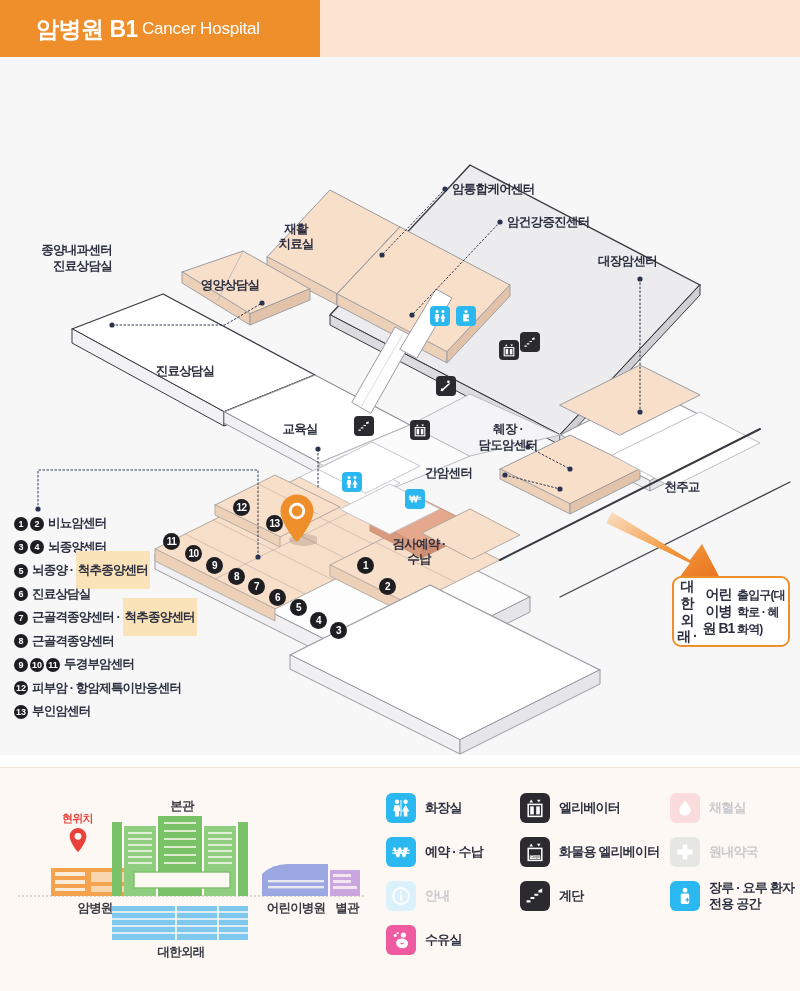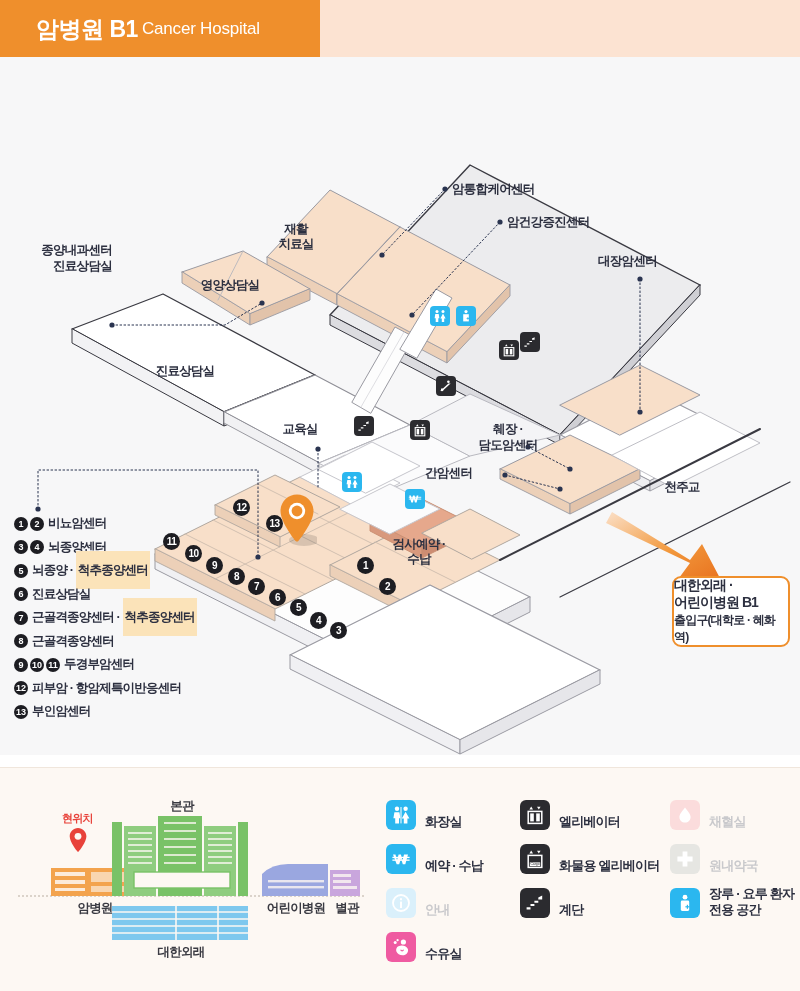--- a/index.html
+++ b/index.html
@@ -53,41 +53,41 @@
   .legend-nums { display: flex; gap: 2px; margin-right: 4px; }
   .legend-num { width: 14px; height: 14px; border-radius: 50%; background: #1d1d22;
     color: #fff; font-size: 9px; font-weight: bold; display: flex;
     align-items: center; justify-content: center; flex: 0 0 auto; }
   .legend-text { font-size: 12.5px; font-weight: bold; color: #2d3040; letter-spacing: -0.8px; }
   .legend-text .hl { background: #fbe3b9; padding: 12px 2px; }
 
   
   #exit-callout { position: absolute; left: 672px; top: 519px; width: 118px; height: 71px;
     background: #fff; border: 2px solid #ef8f2c; border-radius: 9px;
-    display: flex; flex-direction: column; align-items: flex-start; justify-content: center; }
+    display: flex; flex-direction: row; align-items: center; justify-content: center; }
   #exit-line1 { font-size: 14px; font-weight: bold; color: #2d3040; letter-spacing: -1px; line-height: 1.2; text-align: center; }
   #exit-line2 { font-size: 14px; font-weight: bold; color: #2d3040; letter-spacing: -1px; line-height: 1.2; text-align: center; }
   #exit-line3 { font-size: 12px; font-weight: bold; color: #2d3040; letter-spacing: -0.8px; margin-top: 2px; }
 
   
   #bottom { position: absolute; left: 0; top: 767px; width: 800px; height: 224px;
     background: #fdf8f3; border-top: 1px solid #f0e6dc; }
 
   
   #campus { position: absolute; left: 16px; top: 20px; width: 350px; height: 180px; }
   #campus-svg { position: absolute; left: 0; top: 0; }
   .campus-label { position: absolute; font-size: 12.5px; font-weight: bold;
     color: #3a3a42; letter-spacing: -0.8px; white-space: nowrap; text-align: center; }
   #campus-here { position: absolute; left: 46px; top: 23px; font-size: 11px;
     font-weight: bold; color: #e8423a; letter-spacing: -0.8px; white-space: nowrap; }
 
   
   #facilities { position: absolute; left: 386px; top: 18px; width: 400px; }
   .fac-col { position: absolute; top: 0; }
-  .fac-item { display: flex; align-items: flex-end; height: 44px; }
+  .fac-item { display: flex; align-items: center; height: 44px; }
   .fac-icon { width: 30px; height: 30px; border-radius: 6px; flex: 0 0 auto;
     display: flex; align-items: center; justify-content: center; margin-right: 9px; }
   .fac-icon.blue { background: #2bb7ef; }
   .fac-icon.dark { background: #2b2b2f; }
   .fac-icon.pink { background: #ef5ba1; }
   .fac-icon.pale-pink { background: #fbdcdc; }
   .fac-icon.pale-blue { background: #daf0fb; }
   .fac-icon.pale-grey { background: #e6e6e2; }
   .fac-text { font-size: 13px; font-weight: bold; color: #2d3040;
     letter-spacing: -0.8px; line-height: 1.22; white-space: nowrap; }

